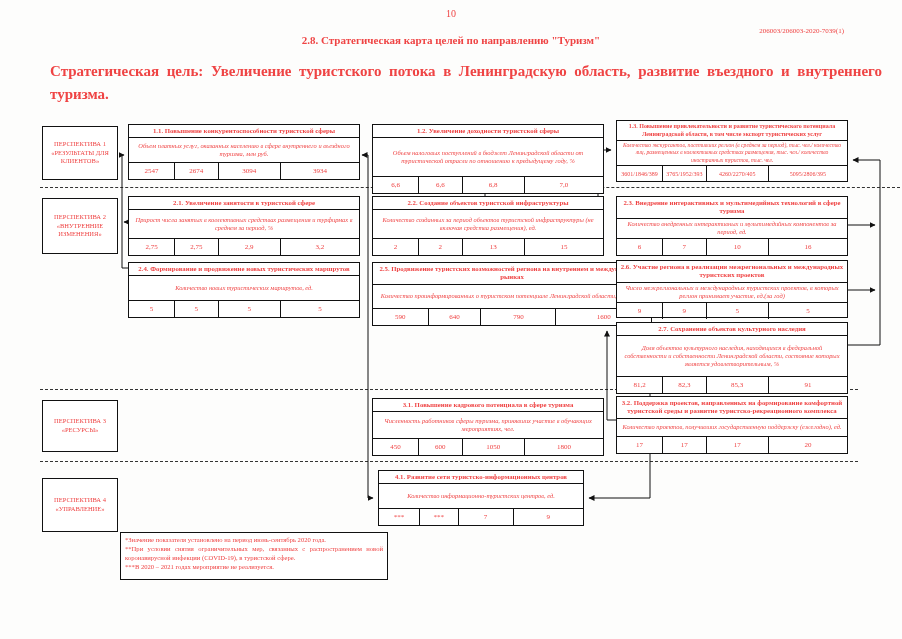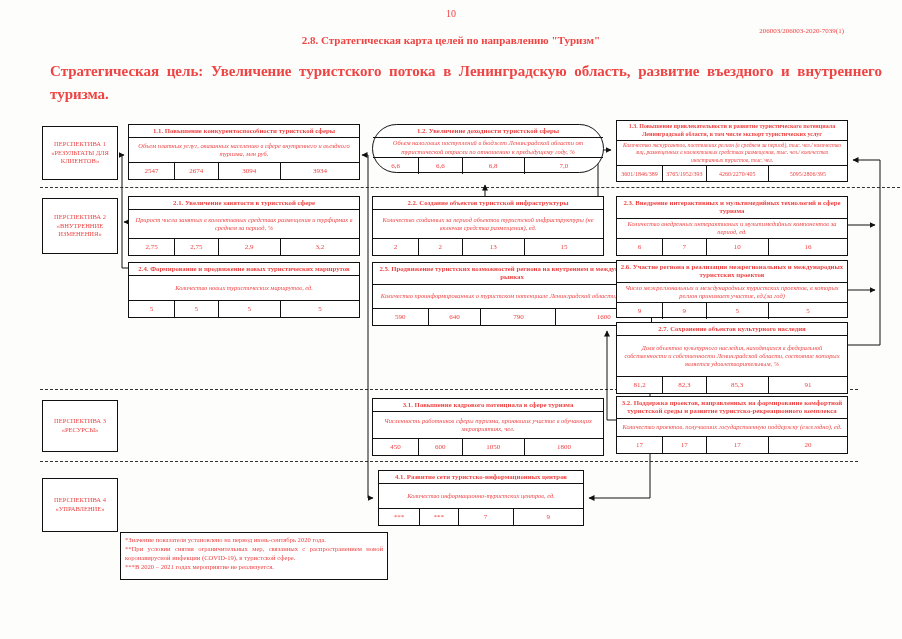--- a/index.html
+++ b/index.html
@@ -88,21 +88,21 @@
     <div class="gtitle">1.1. Повышение конкурентоспособности туристской сферы</div>
     <div class="gmetric">Объем платных услуг, оказанных населению в сфере внутреннего и въездного туризма, млн руб.</div>
     <div class="gvalues">
       <div class="gcell c1">2547</div>
       <div class="gcell c2">2674</div>
       <div class="gcell c3">3094</div>
       <div class="gcell c4">3934</div>
     </div>
   </div>
 
-  <div class="gbox" style="left:372px;top:124px;width:232px;height:49px;border-radius:25px;">
+  <div class="gbox" style="left:372px;top:124px;width:232px;height:70px;">
     <div class="gtitle">1.2. Увеличение доходности туристской сферы</div>
     <div class="gmetric">Объем налоговых поступлений в бюджет Ленинградской области от туристической отрасли по отношению к предыдущему году, %</div>
     <div class="gvalues">
       <div class="gcell c1">6,6</div>
       <div class="gcell c2">6,6</div>
       <div class="gcell c3">6,8</div>
       <div class="gcell c4">7,0</div>
     </div>
   </div>
 

